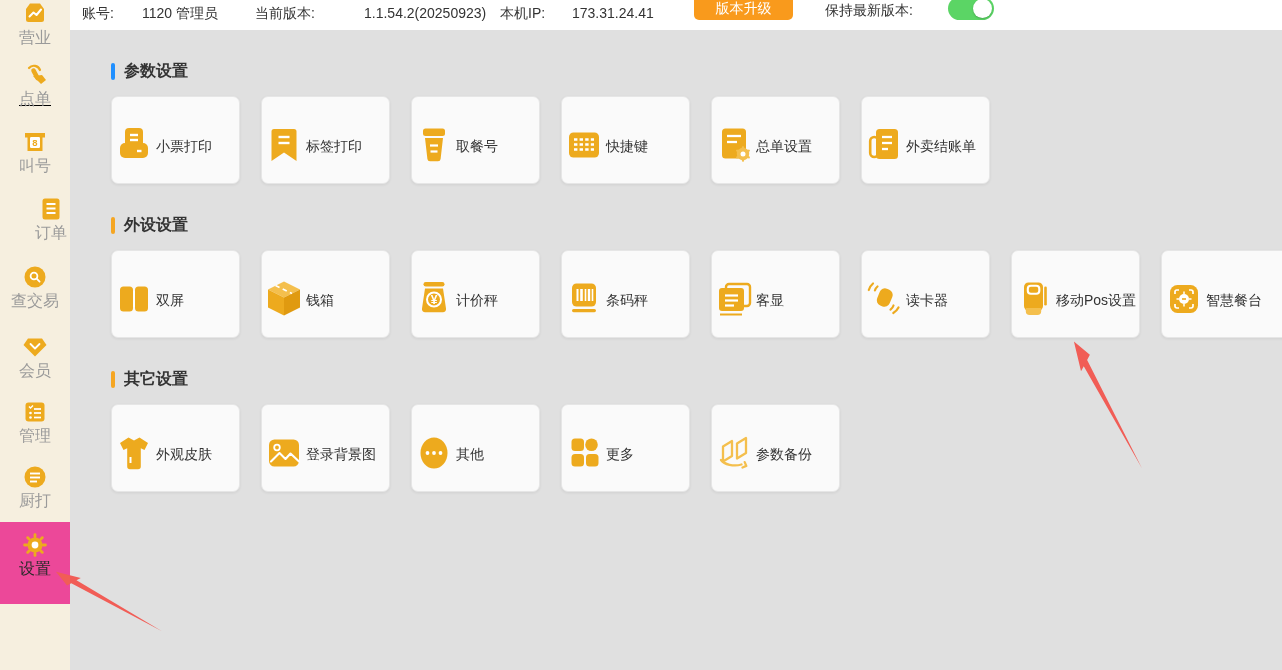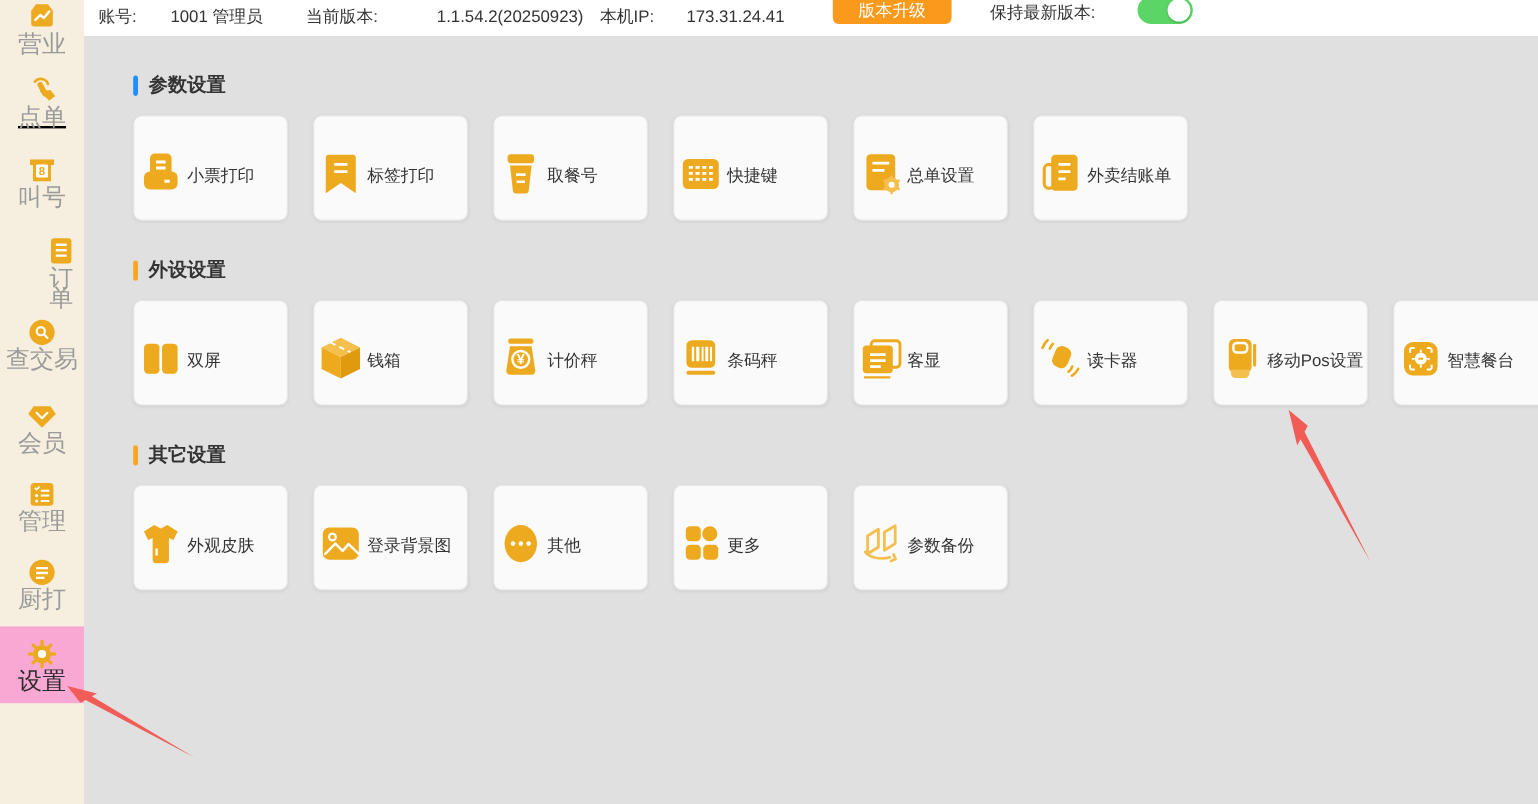--- a/index.html
+++ b/index.html
@@ -16,22 +16,22 @@
   .toggle { position:absolute; left:878px; top:-3px; width:46px; height:23px; border-radius:12px;
     background:#5bd565; cursor:pointer; }
   .toggle .knob { position:absolute; right:2px; top:2px; width:19px; height:19px; border-radius:50%;
     background:#fff; box-shadow:0 1px 2px rgba(0,0,0,.2); }
 
   
   .sidebar { position:absolute; left:0; top:0; width:70px; height:670px; background:#f6efdf; z-index:6; }
   .side-item { position:absolute; left:0; width:70px; text-align:center; cursor:pointer; }
   .side-item .s-icon { width:28px; height:28px; margin:0 auto; }
   .side-item .s-icon svg { width:28px; height:28px; display:block; }
-  .side-item .s-label { font-size:20px; color:#9a9a9a; margin-top:1px; line-height:17px; }
-  .side-item.active { background:#f9a8d4; height:64px; padding-top:9px; }
+  .side-item .s-label { font-size:16px; color:#9a9a9a; margin-top:1px; line-height:17px; }
+  .side-item.active { background:#ec4899; height:82px; padding-top:9px; }
   .side-item.active .s-label { color:#2b2b2b; }
 
   
   .main { position:absolute; left:70px; top:30px; width:1212px; height:640px; }
   .sec-header { position:absolute; left:41px; display:flex; align-items:center; height:20px; }
   .sec-bar { width:4px; height:17px; border-radius:2px; margin-right:9px; }
   .sec-title { font-size:16px; font-weight:bold; color:#333; }
   .tile-row { position:absolute; left:41px; display:flex; gap:21px; }
   .tile { width:129px; height:88px; background:#fafafa; border:1px solid #e6e6e6; border-radius:7px;
     box-shadow:0 1px 3px rgba(0,0,0,.07); cursor:pointer; display:flex; flex-direction:row;
@@ -44,21 +44,21 @@
   .arrow { position:absolute; z-index:9; }
   .arrow polygon { fill:#f15d56; }
 </style>
 </head>
 <body>
 
 <div class="page">
 
   <div class="topbar">
     <span class="tb-item" style="left:12px">账号:</span>
-    <span class="tb-item" style="left:72px">1001 管理员</span>
+    <span class="tb-item" style="left:72px">1120 管理员</span>
     <span class="tb-item" style="left:185px">当前版本:</span>
     <span class="tb-item" style="left:294px">1.1.54.2(20250923)</span>
     <span class="tb-item" style="left:430px">本机IP:</span>
     <span class="tb-item" style="left:502px">173.31.24.41</span>
     <button class="upgrade-btn">版本升级</button>
     <span class="tb-item" style="left:755px; top:2px">保持最新版本:</span>
     <div class="toggle">
       <div class="knob"></div>
     </div>
   </div>

